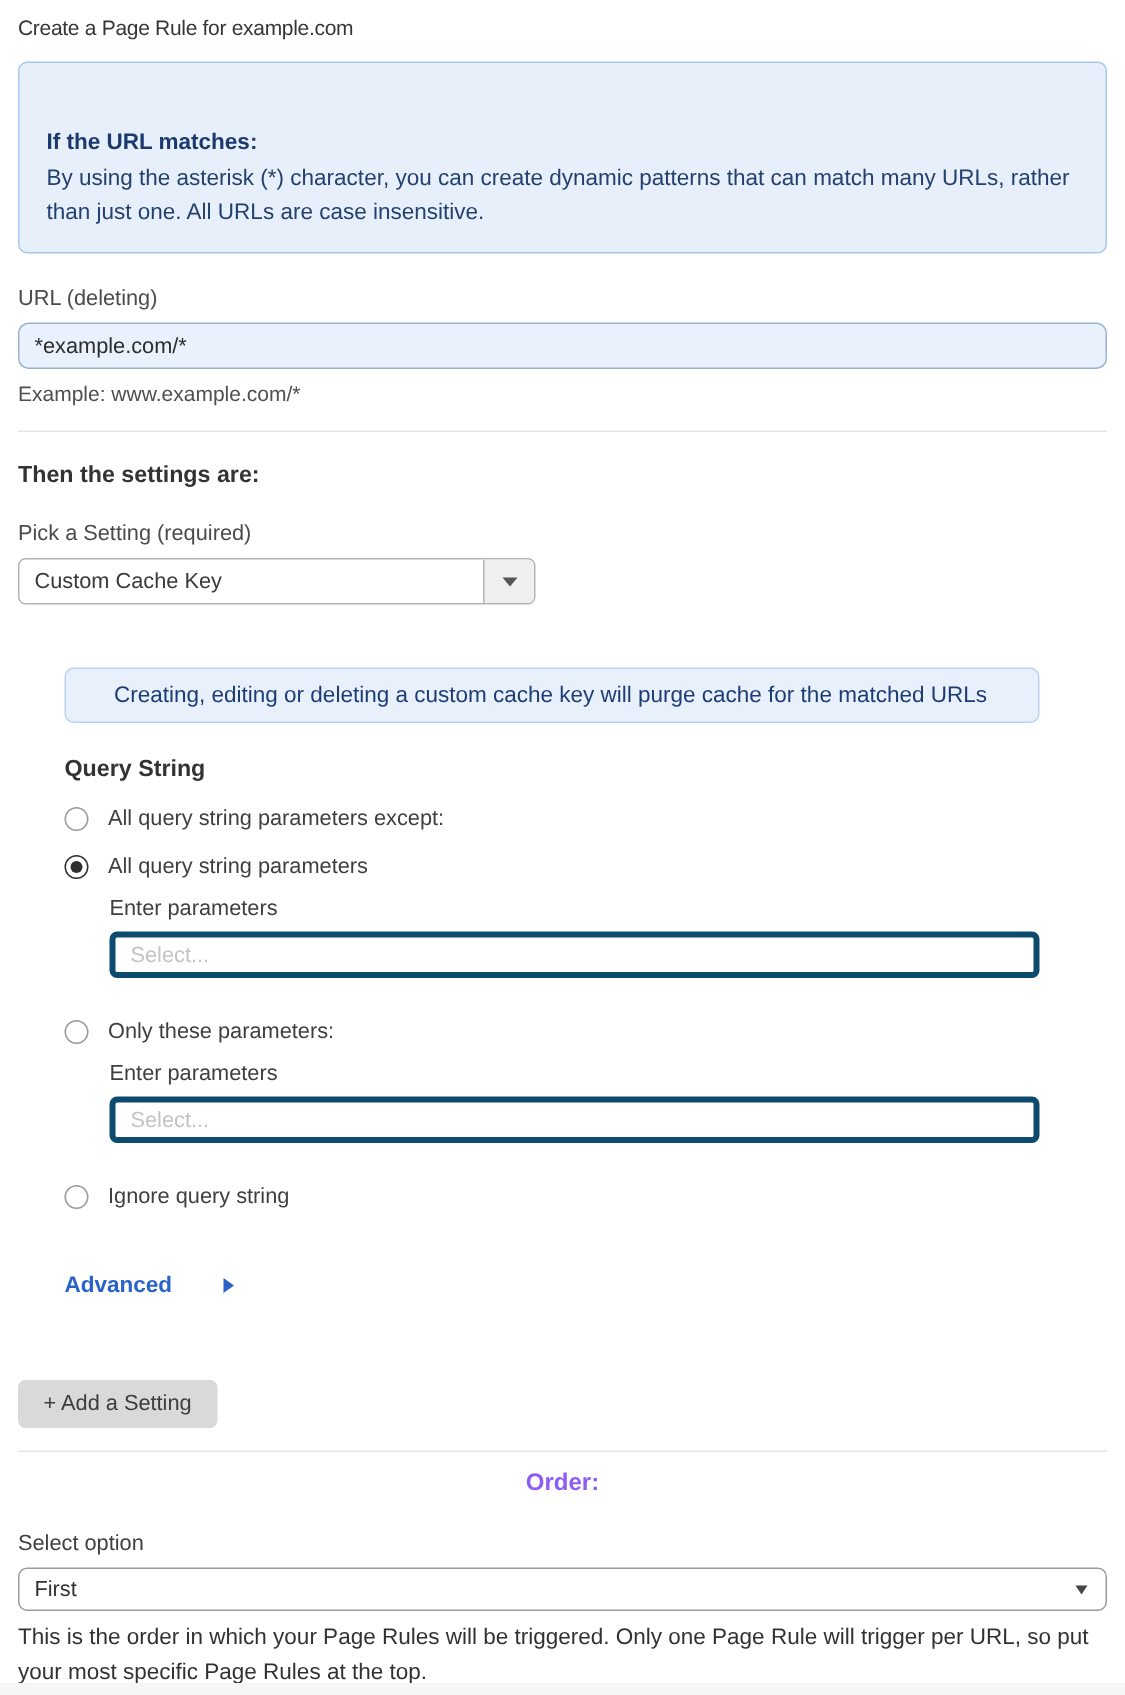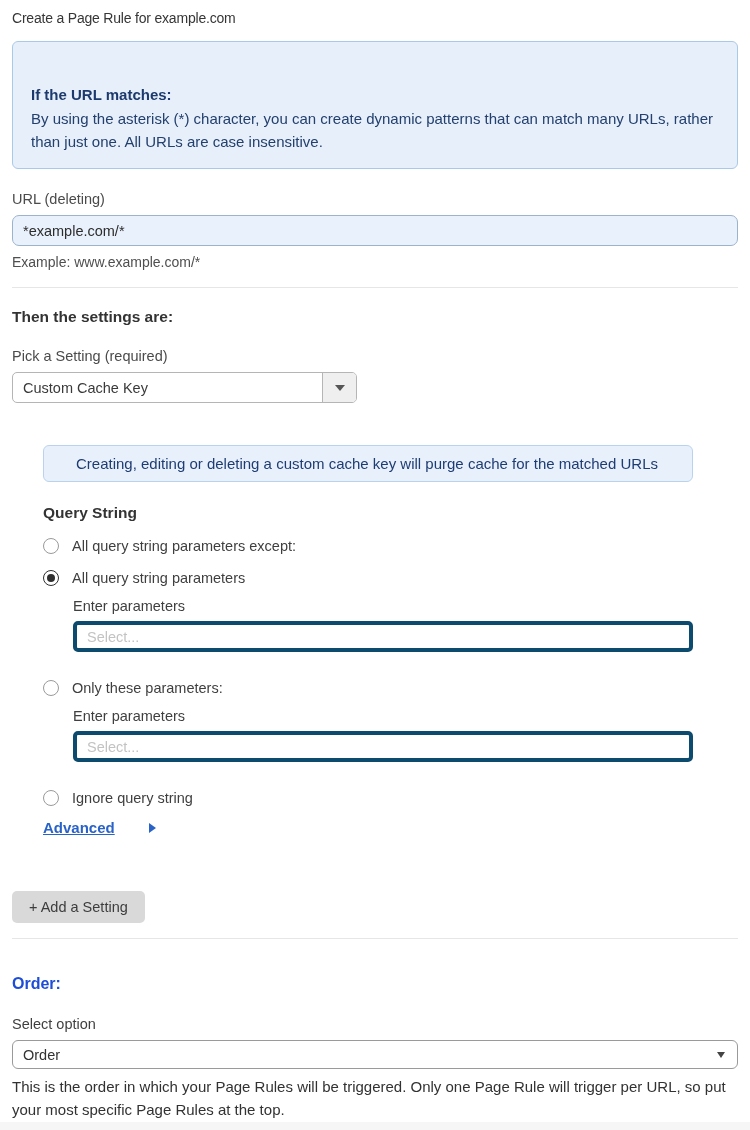--- a/index.html
+++ b/index.html
@@ -187,27 +187,26 @@
     font-size: 14.5px;
     color: #333;
     padding: 0 10px;
     display: block;
   }
   .param-input::placeholder { color: #c3c3c3; }
 
   .spacer-md { height: 12px; }
 
   .advanced-link {
-    margin-top: 13px;
+    margin-top: 42px;
     display: inline-flex;
     align-items: center;
     font-size: 15px;
     color: #2a63c8;
     font-weight: 700;
-    text-decoration: underline;
     cursor: pointer;
     gap: 28px;
   }
   .advanced-arrow {
     margin-left: 6px;
     width: 0; height: 0;
     border-top: 5px solid transparent;
     border-bottom: 5px solid transparent;
     border-left: 7px solid #2a63c8;
     display: inline-block;
@@ -220,24 +219,25 @@
     border-radius: 5px;
     padding: 8px 17px;
     font-family: "Liberation Sans", sans-serif;
     font-size: 14.5px;
     color: #3d3d3d;
     cursor: pointer;
     display: inline-block;
   }
 
   .order-heading {
-    margin-top: 36px;
+    margin-top: 12px;
     font-size: 16px;
     font-weight: 700;
-    color: #1d4ed8;
+    color: #8b5cf6;
+    text-align: center;
   }
   .order-label {
     margin-top: 23px;
     font-size: 14.5px;
     color: #3f3f3f;
   }
   .order-select {
     margin-top: 8px;
     width: 726px;
     height: 29px;
@@ -348,21 +348,21 @@
 
   </div>
 
   <button class="add-setting-btn">+ Add a Setting</button>
 
   <hr class="divider" style="margin-top:15px;">
 
   <div class="order-heading">Order:</div>
   <div class="order-label">Select option</div>
   <div class="order-select">
-    <span>Order</span>
+    <span>First</span>
     <span class="caret-down"></span>
   </div>
   <div class="order-help">This is the order in which your Page Rules will be triggered. Only one Page Rule will trigger per URL, so put your most specific Page Rules at the top.</div>
 
   
 
   
 
 </div>
 

